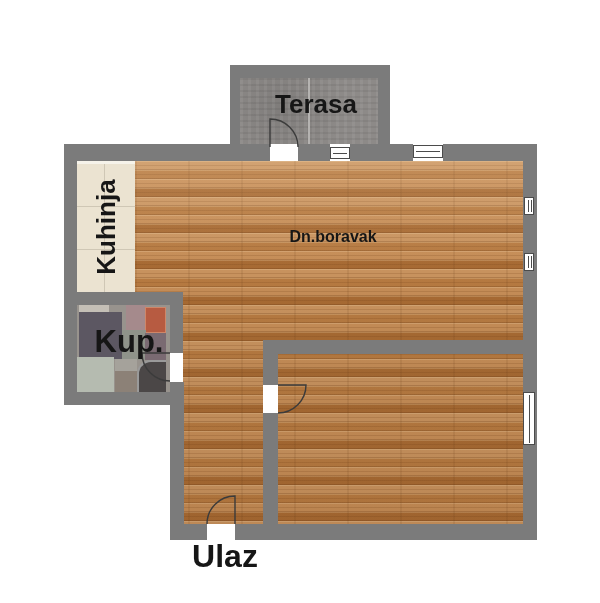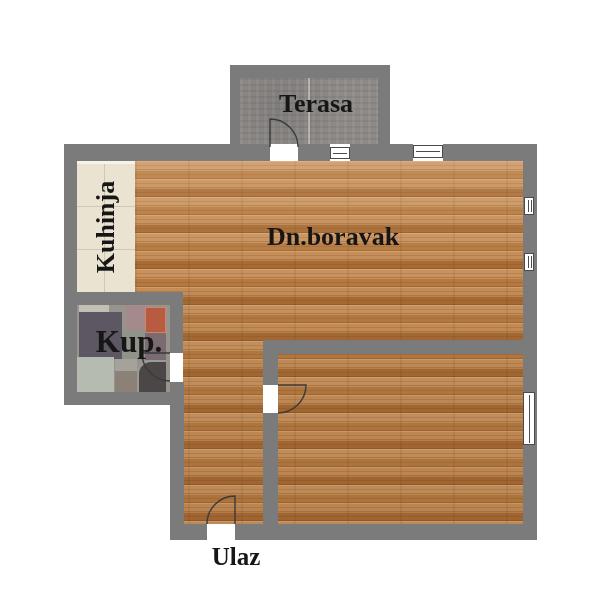--- a/index.html
+++ b/index.html
@@ -1,19 +1,19 @@
 <!DOCTYPE html>
 <html style="--background: #ffffff; --wall: #7b7b7b; --wood: #bf854e; --kitchen-tile: #ebe3d1; --terrace-tile: #8d8a88; --text: #161616;"><head>
 <meta charset="utf-8">
 <style>
   html,body{margin:0;padding:0;background:#fff;}
   #canvas{
     position:relative;width:584px;height:603px;overflow:hidden;
     background:var(--background,#ffffff);
-    font-family:Liberation Serif, serif;
+    font-family:Liberation Sans, sans-serif;
   }
   .abs{position:absolute;}
   .wall{position:absolute;background:var(--wall,#7b7b7b);}
   .wood{
     position:absolute;
     background-color:var(--wood,#bf854e);
     background-image:
       linear-gradient(180deg, rgba(255,244,226,0.14), rgba(0,0,0,0.02) 30%, rgba(0,0,0,0.05) 58%, rgba(66,32,6,0.10)),
       repeating-linear-gradient(90deg, rgba(96,54,18,0.10) 0 2px, rgba(0,0,0,0) 2px 53px),
       repeating-linear-gradient(180deg,
@@ -127,17 +127,17 @@
 
   <svg id="door-arcs" width="600" height="603" viewBox="0 0 600 603">
     <path d="M270,147 L270,119 A28 28 0 0 1 298,147" fill="none" stroke="#3b3b3b" stroke-width="1.4"></path>
     <path d="M170,353 L142,353 A28 28 0 0 0 170,381" fill="none" stroke="#3b3b3b" stroke-width="1.4"></path>
     <path d="M278,385 L306,385 A28 28 0 0 1 278,413" fill="none" stroke="#3b3b3b" stroke-width="1.4"></path>
     <path d="M235,524 L235,496 A28 28 0 0 0 207,524" fill="none" stroke="#3b3b3b" stroke-width="1.4"></path>
   </svg>
 
   <div class="label" style="left:316px;top:104px;font-size:26px;">Terasa</div>
   <div class="label vertical" style="left:106px;top:227px;font-size:26px;">Kuhinja</div>
-  <div class="label" style="left:333px;top:237px;font-size:26px;">Dn.boravak</div>
+  <div class="label" style="left:333px;top:237px;font-size:16px;">Dn.boravak</div>
   <div class="label" style="left:129px;top:341px;font-size:31px;">Kup.</div>
-  <div class="label" style="left:236px;top:556px;font-size:25px;">Ulaz</div>
+  <div class="label" style="left:225px;top:556px;font-size:32px;">Ulaz</div>
 
 </div>
 
 </body></html>

